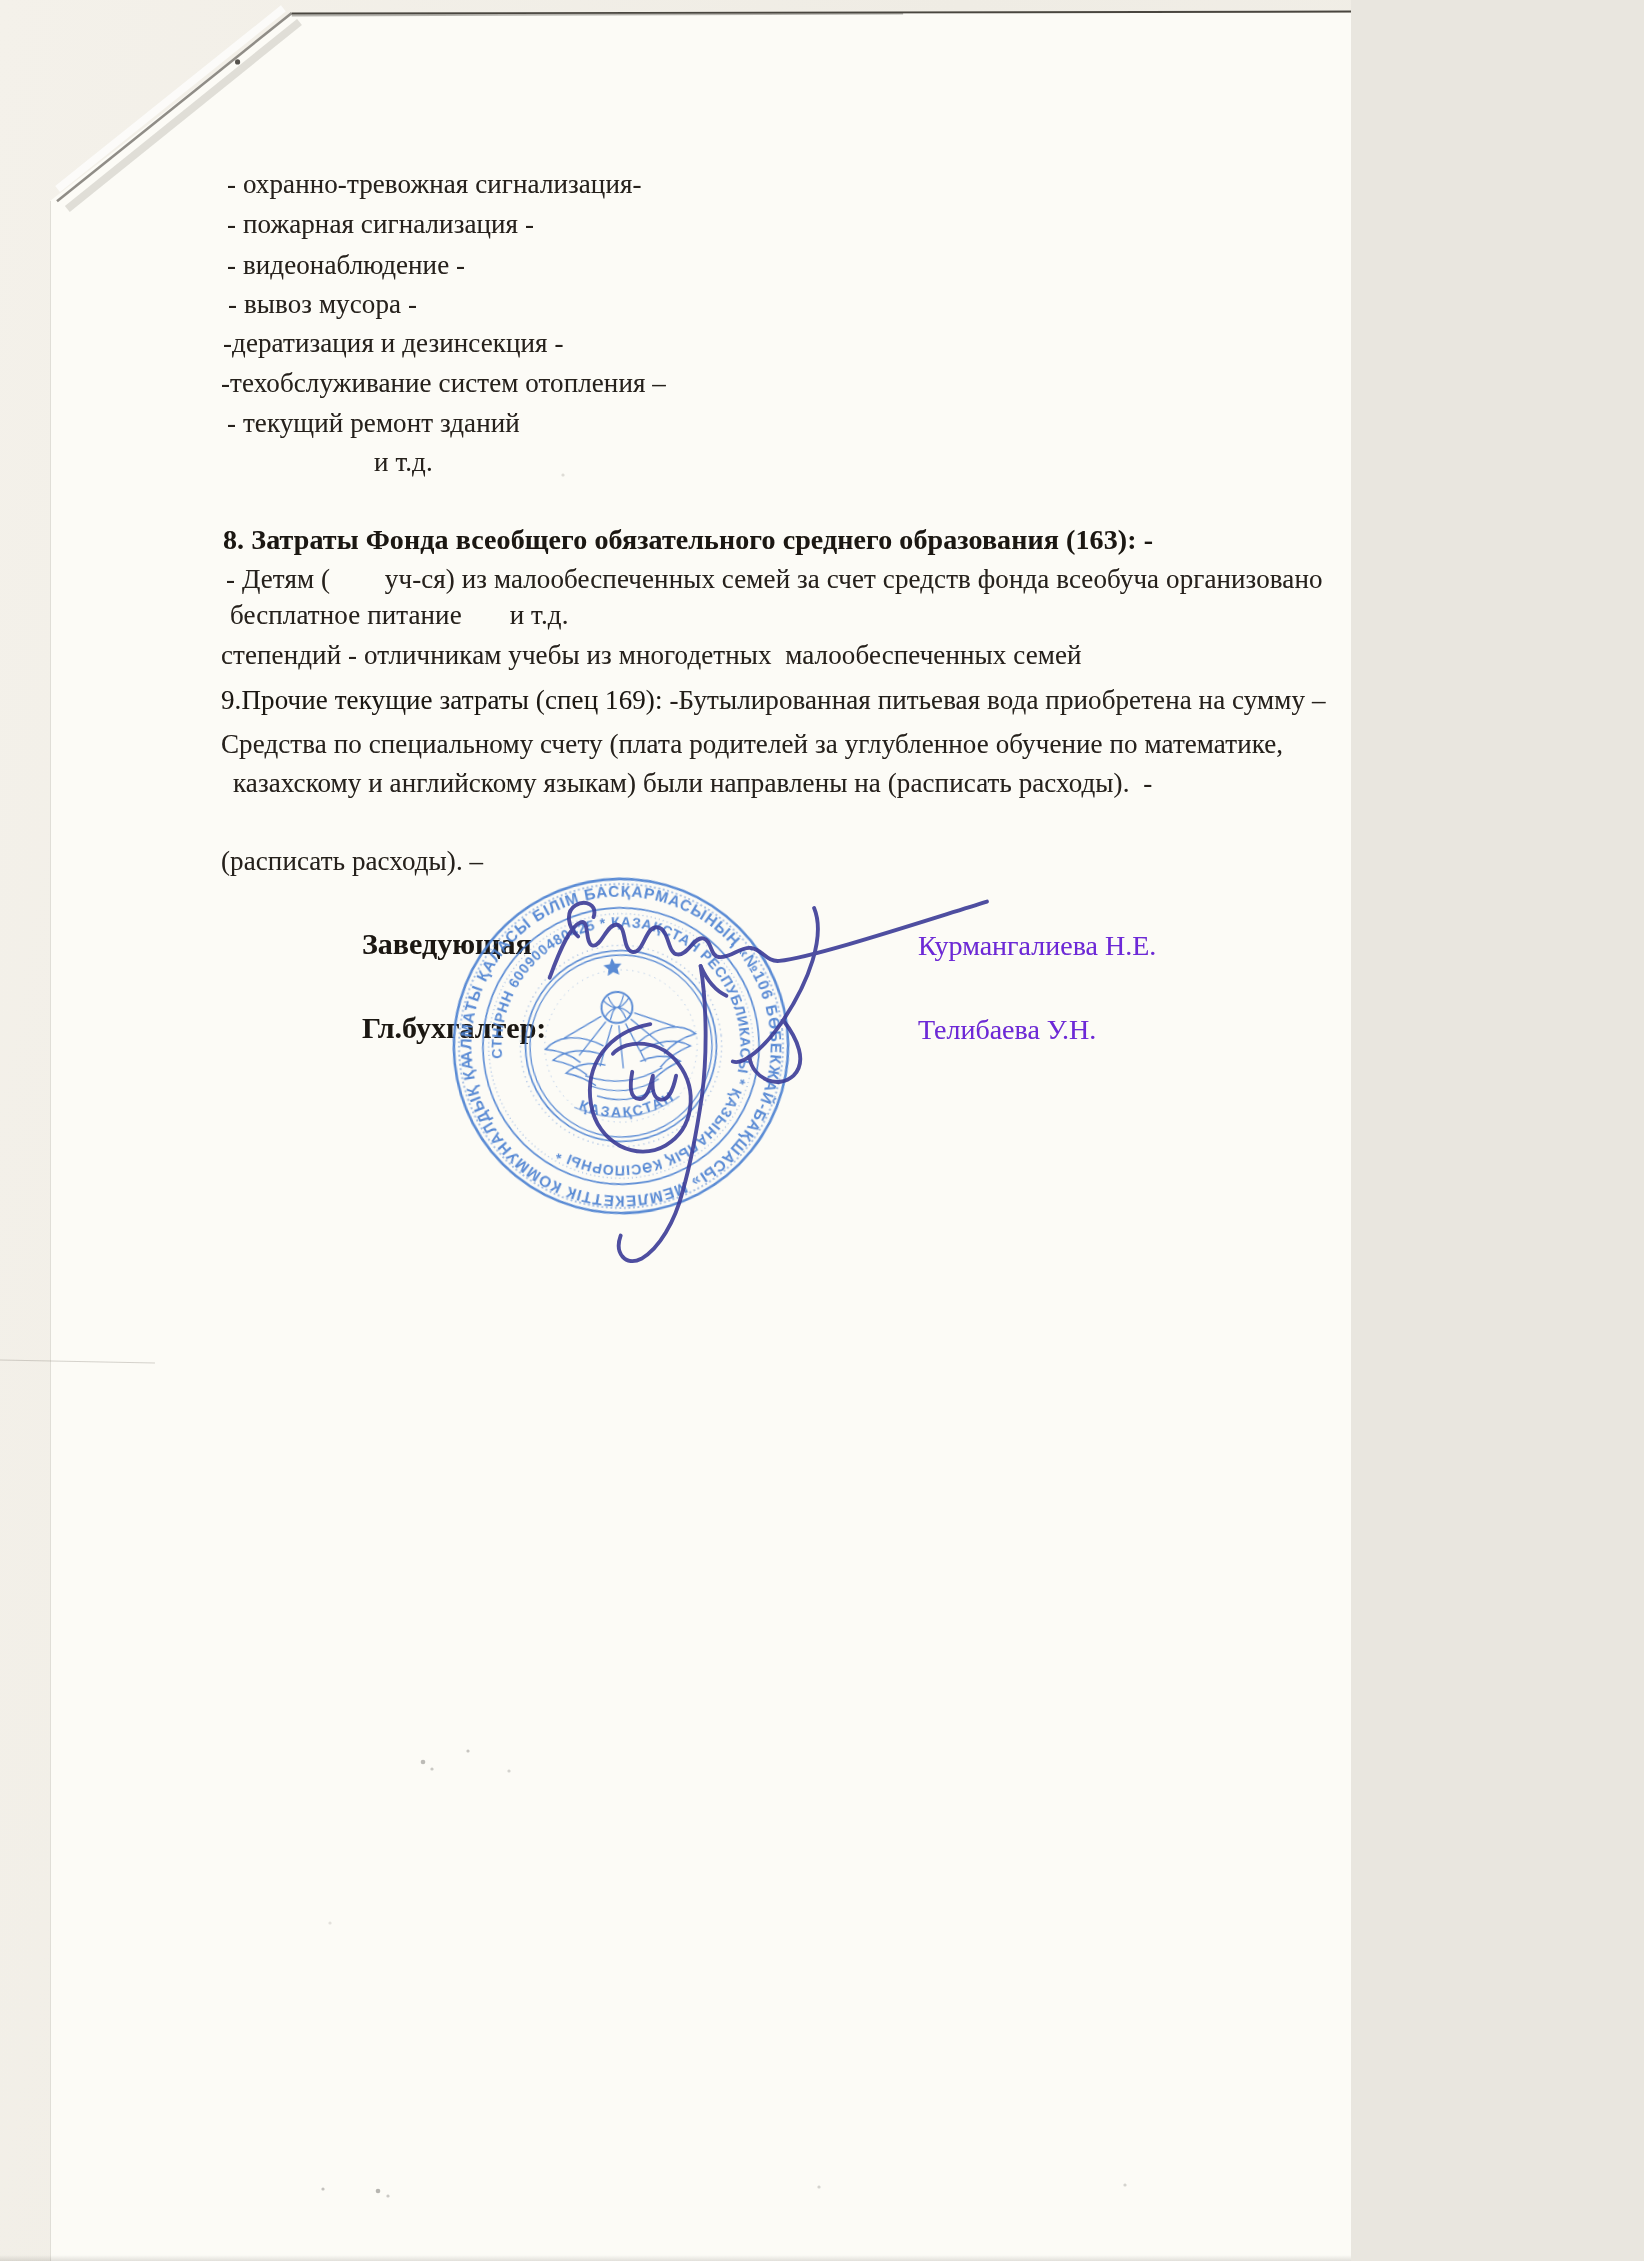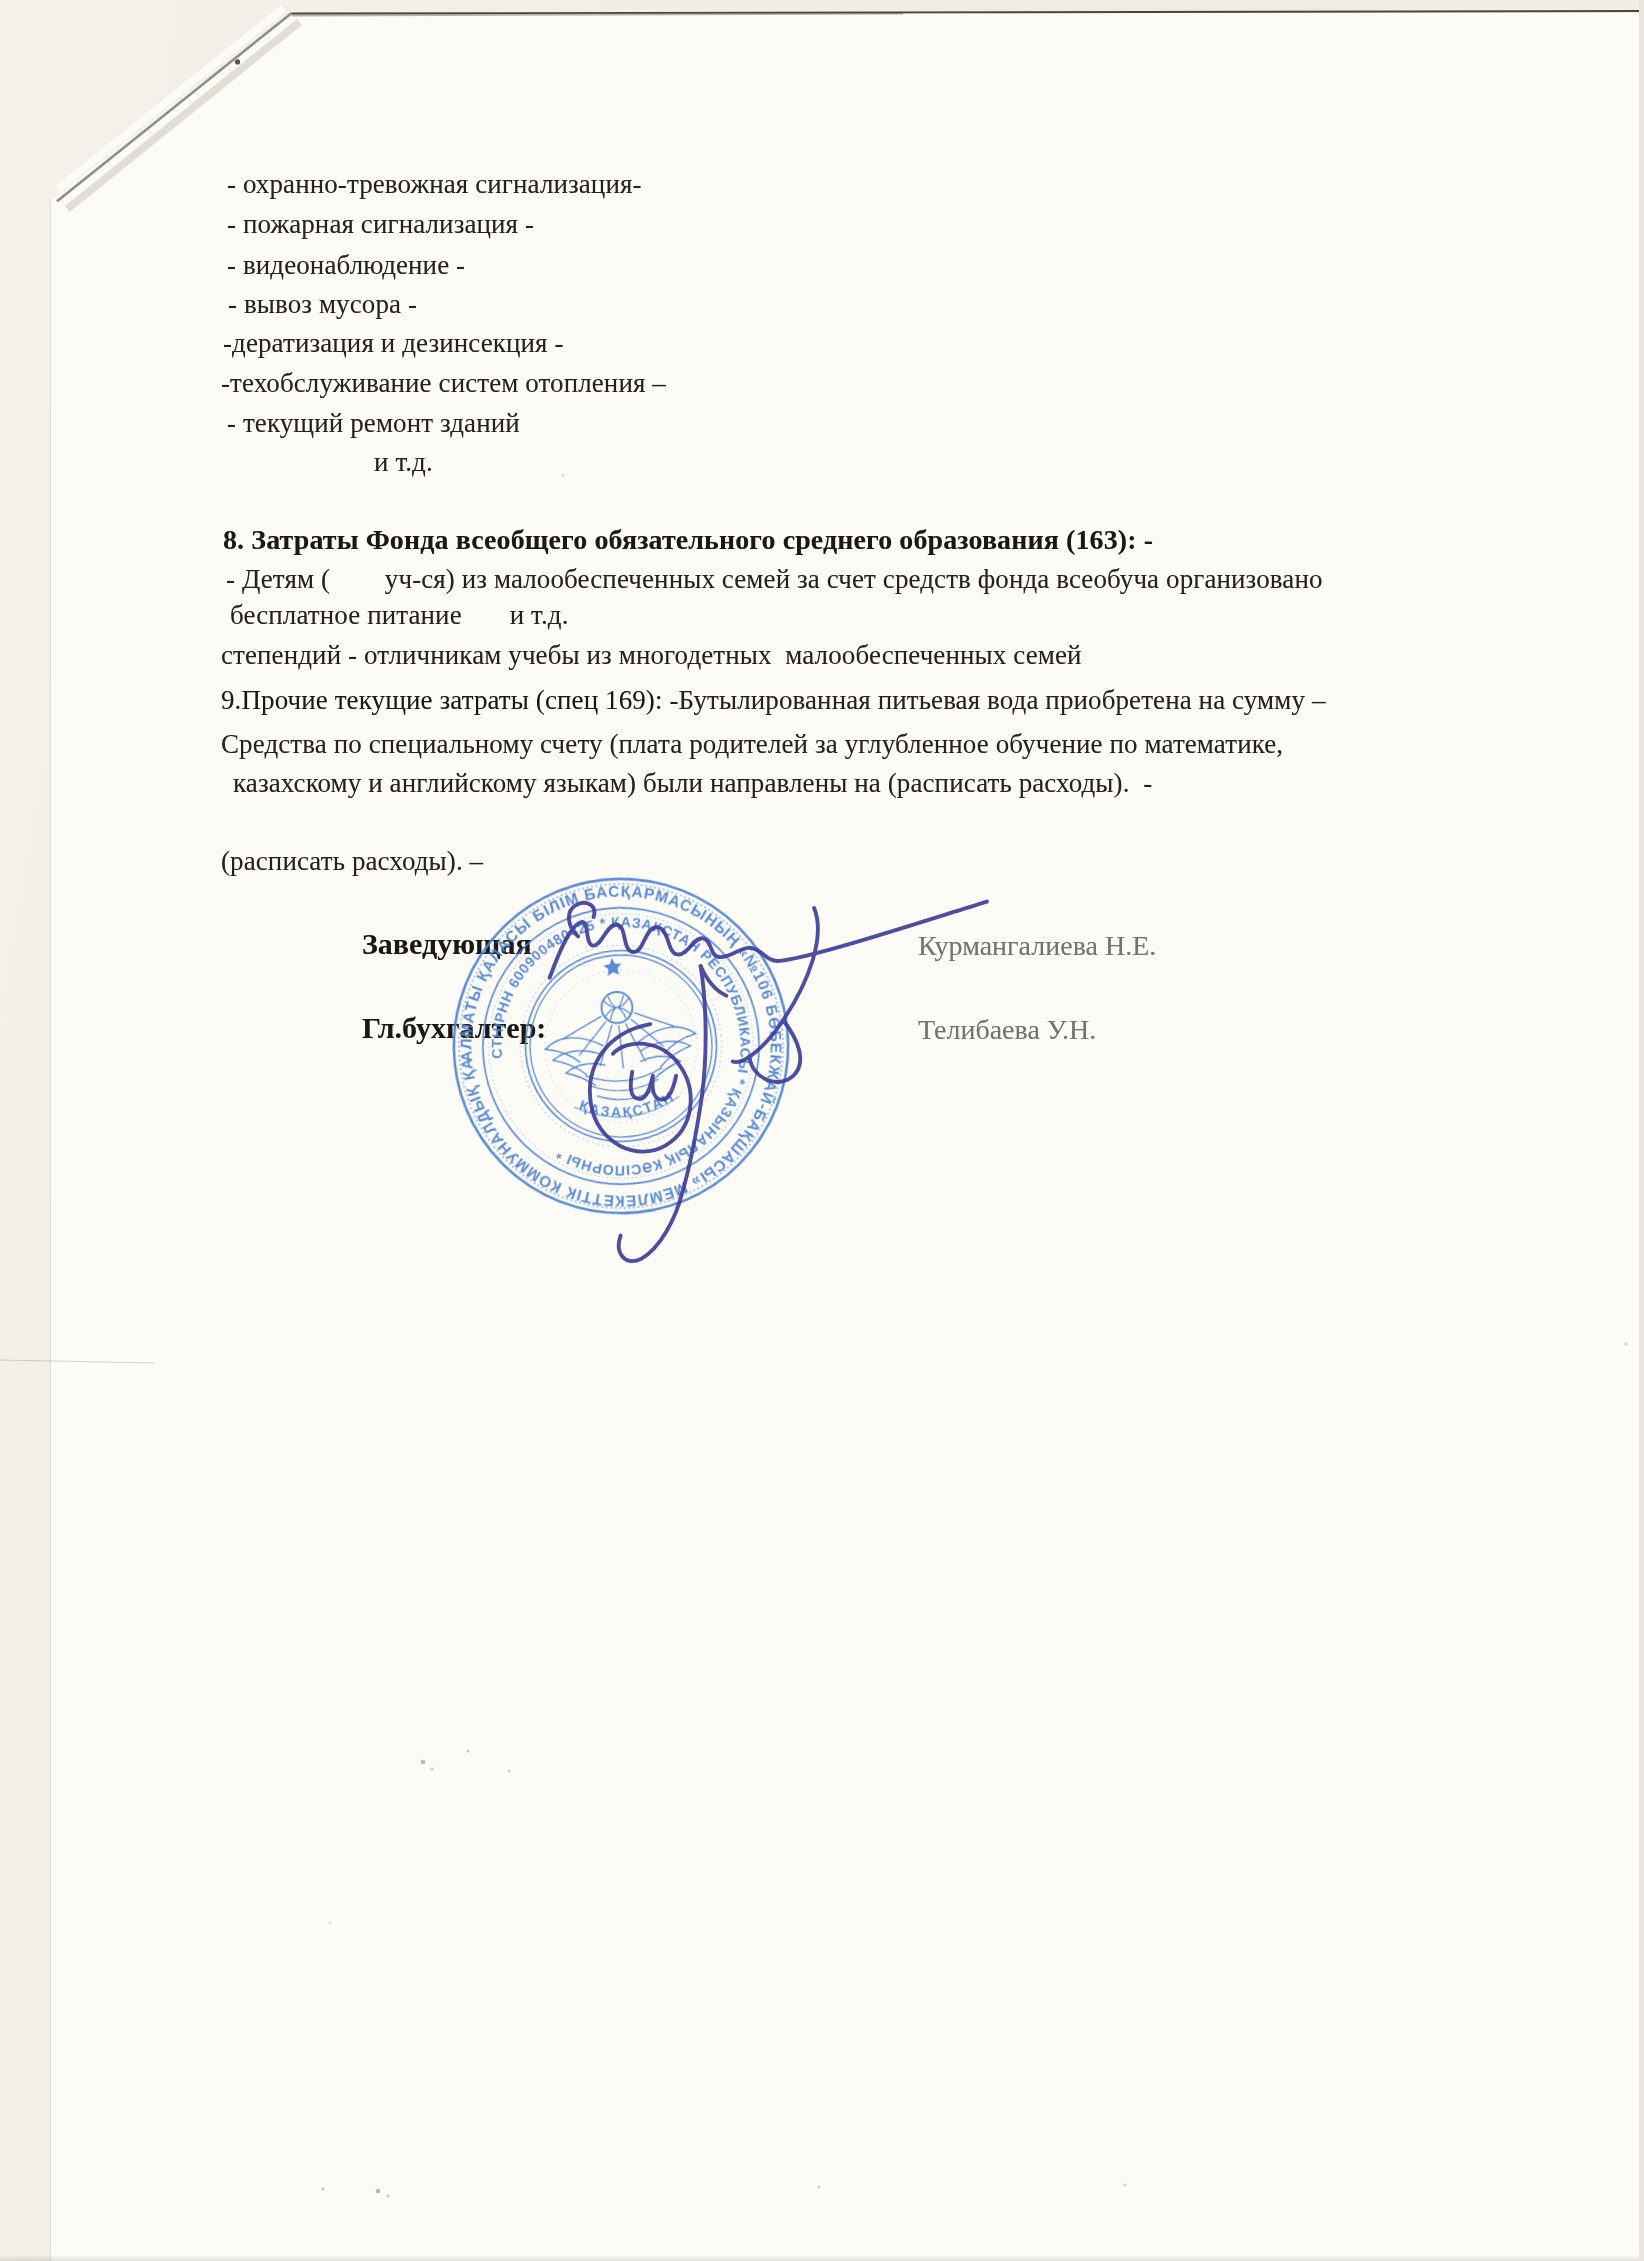--- a/index.html
+++ b/index.html
@@ -1,17 +1,17 @@
 <!DOCTYPE html>
 <html style="font-size:10.3px"><head>
 <meta charset="utf-8">
 <style>
   html,body{margin:0;padding:0;background:#e9e6df;}
   .canvas{
-    position:relative;width:1639px;height:2261px;overflow:hidden;
+    position:relative;width:1351px;height:2261px;overflow:hidden;
     background:#f1eee7;
     font-family:"Liberation Serif","DejaVu Serif",serif;
   }
   .scanner-bg{
     position:absolute;inset:0;
     background:linear-gradient(100deg,#f4f1ea 0%,#efece4 55%,#f2efe8 100%);
   }
   .page{
     position:absolute;inset:0;
     background:#fcfbf6;
@@ -23,21 +23,21 @@
     font-size:27px;color:#26211c;white-space:pre;letter-spacing:0.1px;
     text-shadow:0 0 0.6px rgba(40,35,30,.25);
   }
   .doc-line.b{font-weight:bold;color:#1b1712;font-size:28px;}
   .doc-line .b{font-weight:normal;color:#1b1712;}
   .sig-title{
     position:absolute;font-weight:bold;font-size:30px;color:#1b1712;white-space:pre;
     text-shadow:0 0 0.6px rgba(40,35,30,.25);
   }
   .sig-name{
-    position:absolute;font-size:28px;color:#737373;white-space:pre;
+    position:absolute;font-size:28px;color:#6d28d9;white-space:pre;
     text-shadow:0 0 0.6px rgba(40,35,30,.2);
     text-align:right;
   }
   .stamp{
     position:absolute;left:450px;top:875px;width:342px;height:342px;
     filter:blur(0.5px);opacity:.92;transform:rotate(-6deg);
   }
   .signatures{position:absolute;inset:0;width:1645px;height:2261px;filter:blur(0.3px);pointer-events:none;}
   .left-edge-line{
     position:absolute;left:50px;top:201px;width:1.3px;height:2060px;

